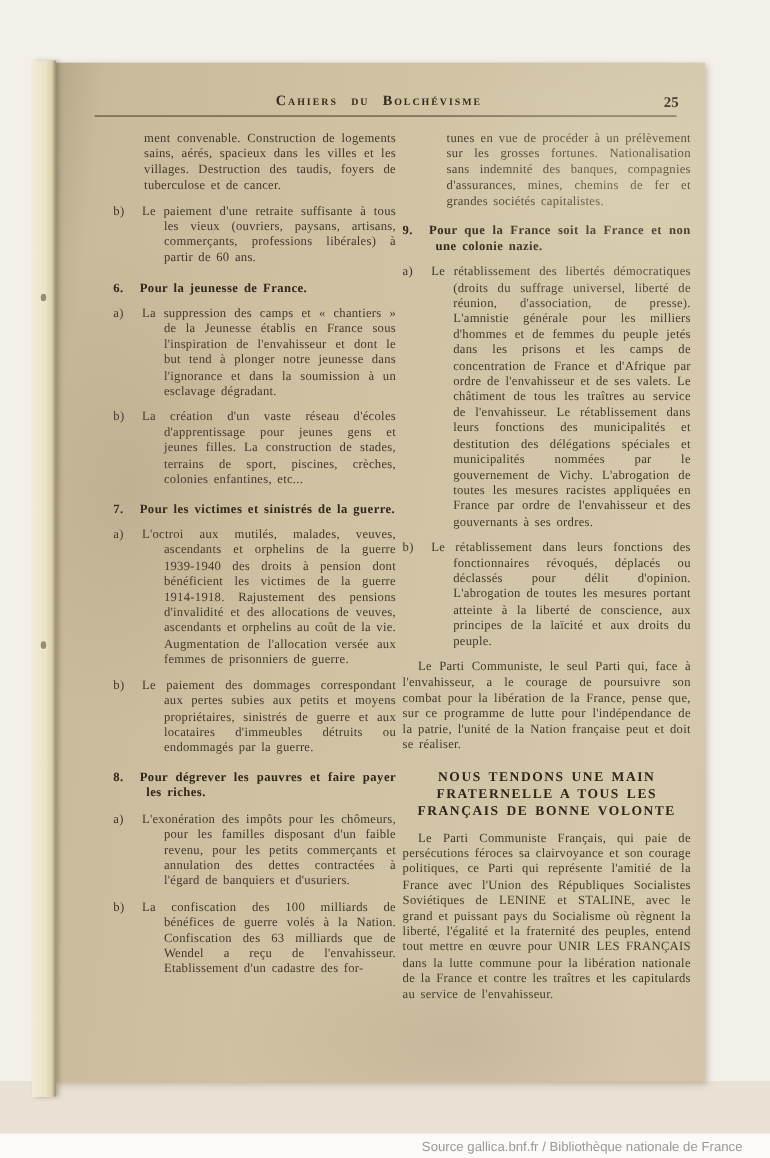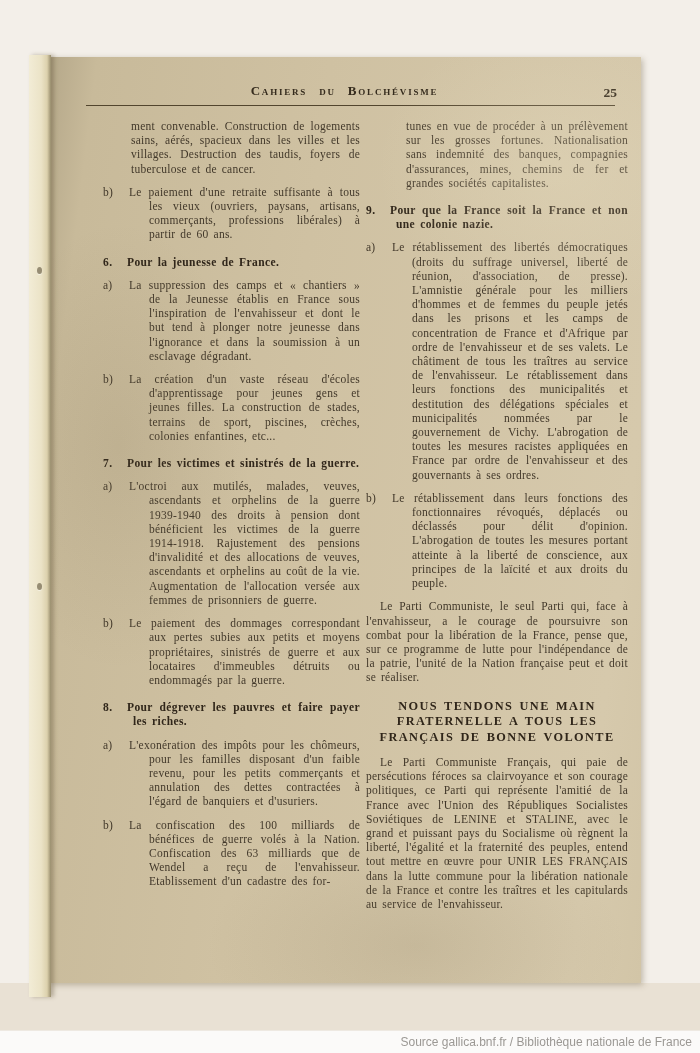--- a/index.html
+++ b/index.html
@@ -68,21 +68,21 @@
     text-align:center;font-weight:bold;color:#30261a;
     font-size:12.3px;line-height:15.5px;letter-spacing:1.4px;margin:14px 0 10px;
     text-indent:0;
   }
   .center_heading .chl{text-align:center;}
   
   .footer-bar{
     position:absolute;left:0;bottom:0;width:700px;height:23px;z-index:4;
     background:#fbfaf9;border-top:1px solid #eee9e2;
     font-family:"Liberation Sans",sans-serif;font-size:12px;color:#9b9894;
-    text-align:right;line-height:22px;box-sizing:border-box;padding-right:8px;
+    text-align:right;line-height:22px;box-sizing:border-box;padding-right:25px;
   }
 </style>
 </head>
 <body>
 
 <div class="stage">
 
   <div class="binding"></div>
 
   <div class="page">

